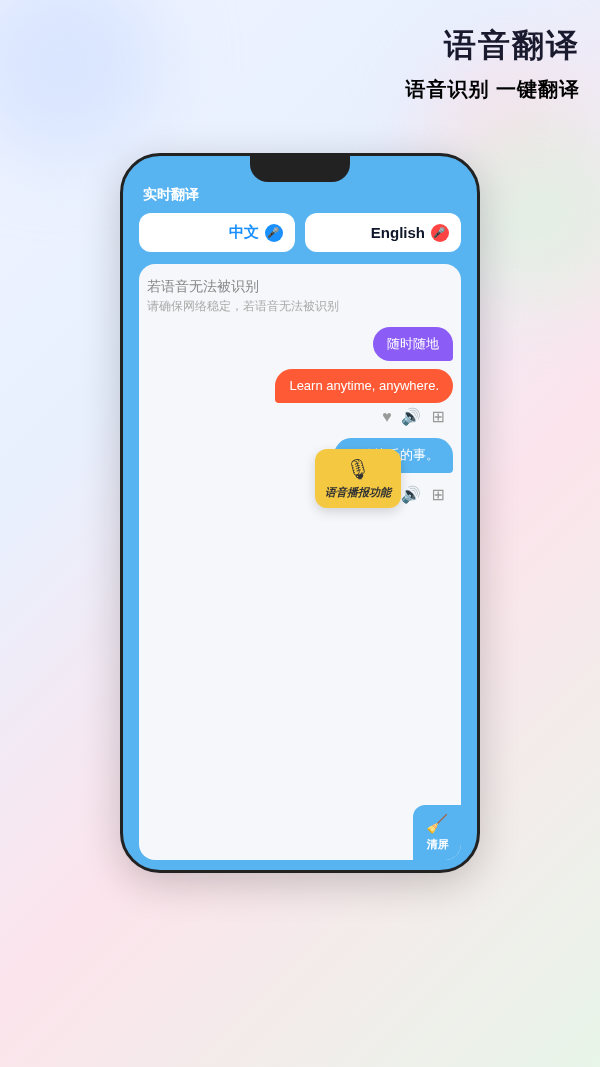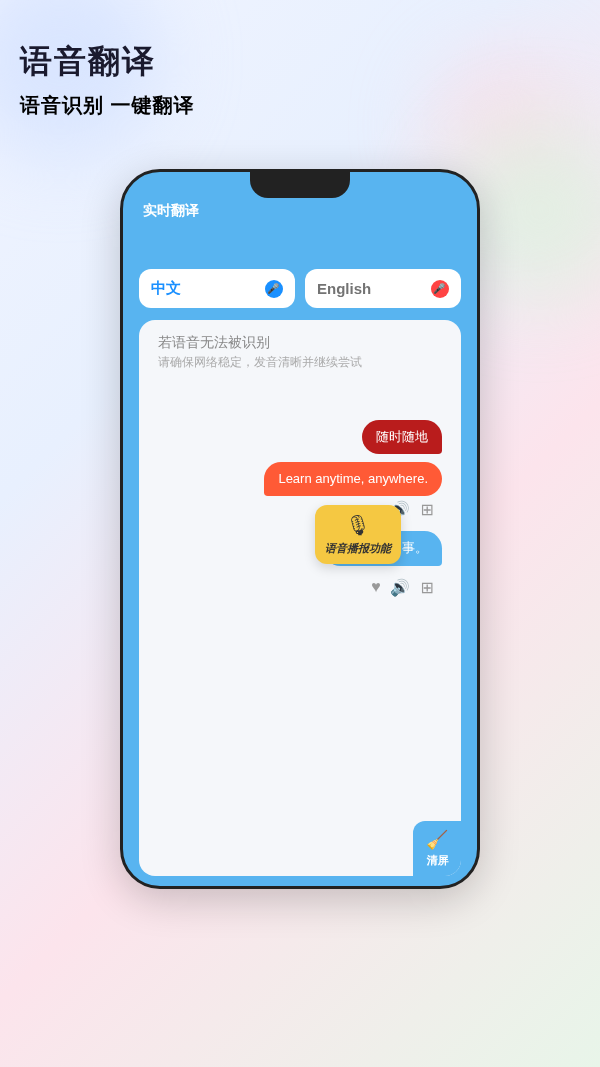--- a/index.html
+++ b/index.html
@@ -17,22 +17,22 @@
       position: absolute;
       border-radius: 50%;
       filter: blur(40px);
       opacity: 0.5;
     }
     .blob1 { width: 200px; height: 200px; background: #c5d8ff; top: -40px; left: -40px; }
     .blob2 { width: 150px; height: 150px; background: #ffd6e0; top: 50px; right: 20px; }
     .blob3 { width: 180px; height: 180px; background: #d4f5d4; top: 120px; right: -30px; }
 
     .page-header {
-      text-align: left;
-      padding: 40px 20px 20px;
+      text-align: right;
+      padding: 24px 20px 20px;
       position: relative;
       z-index: 2;
     }
 
     .main-title {
       font-size: 32px;
       font-weight: 800;
       color: #1a1a2e;
       letter-spacing: 2px;
       margin-bottom: 8px;
@@ -101,52 +101,51 @@
       margin-bottom: 12px;
     }
 
     .lang-btn {
       flex: 1;
       background: #fff;
       border-radius: 12px;
       padding: 10px 12px;
       display: flex;
       align-items: center;
-      justify-content: space-between;
+      justify-content: flex-end;
       gap: 6px;
       cursor: pointer;
-      margin-top: 40px;
     }
 
     .lang-btn .lang-text {
       font-size: 15px;
       font-weight: 600;
     }
 
     .lang-btn.chinese .lang-text { color: #1a90ff; }
-    .lang-btn.english .lang-text { color: #737373; }
+    .lang-btn.english .lang-text { color: #0f172a; }
 
     .mic-icon {
       width: 18px;
       height: 18px;
       border-radius: 50%;
       display: flex;
       align-items: center;
       justify-content: center;
       font-size: 10px;
       color: #fff;
     }
     .mic-icon.blue { background: #1a90ff; }
     .mic-icon.red { background: #ff4444; }
 
     
     .chat-area {
       background: #f5f7fa;
       border-radius: 16px;
-      padding: 14px 19px;
+      padding: 14px 8px;
       flex: 1;
       overflow: hidden;
       position: relative;
     }
 
     .error-msg {
       margin-bottom: 12px;
     }
 
     .error-main {
@@ -182,24 +181,23 @@
 
     .bubble {
       border-radius: 18px;
       padding: 8px 14px;
       font-size: 13px;
       max-width: 75%;
       line-height: 1.4;
     }
 
     .bubble.chinese-right {
-      background: #b91c1c;
+      background: #8b5cf6;
       color: #fff;
       border-bottom-right-radius: 4px;
-      margin-top: 37px;
     }
 
     .bubble.red-left {
       background: #ff5a36;
       color: #fff;
       border-bottom-left-radius: 4px;
     }
 
     .bubble.chinese-right2 {
       background: #58b4f0;
@@ -301,21 +299,21 @@
         <div class="lang-btn english">
           <span class="lang-text">English</span>
           <span class="mic-icon red">🎤</span>
         </div>
       </div>
 
       <div class="chat-area">
 
         <div class="error-msg">
           <div class="error-main">若语音无法被识别</div>
-          <div class="error-sub">请确保网络稳定，发音清晰并继续尝试</div>
+          <div class="error-sub">请确保网络稳定，若语音无法被识别</div>
         </div>
 
         <div class="chat-messages">
 
           <div class="msg-row msg-right">
             <div class="bubble chinese-right">随时随地</div>
           </div>
 
           <div class="msg-row msg-left">
             <div class="bubble red-left">Learn anytime, anywhere.</div>

